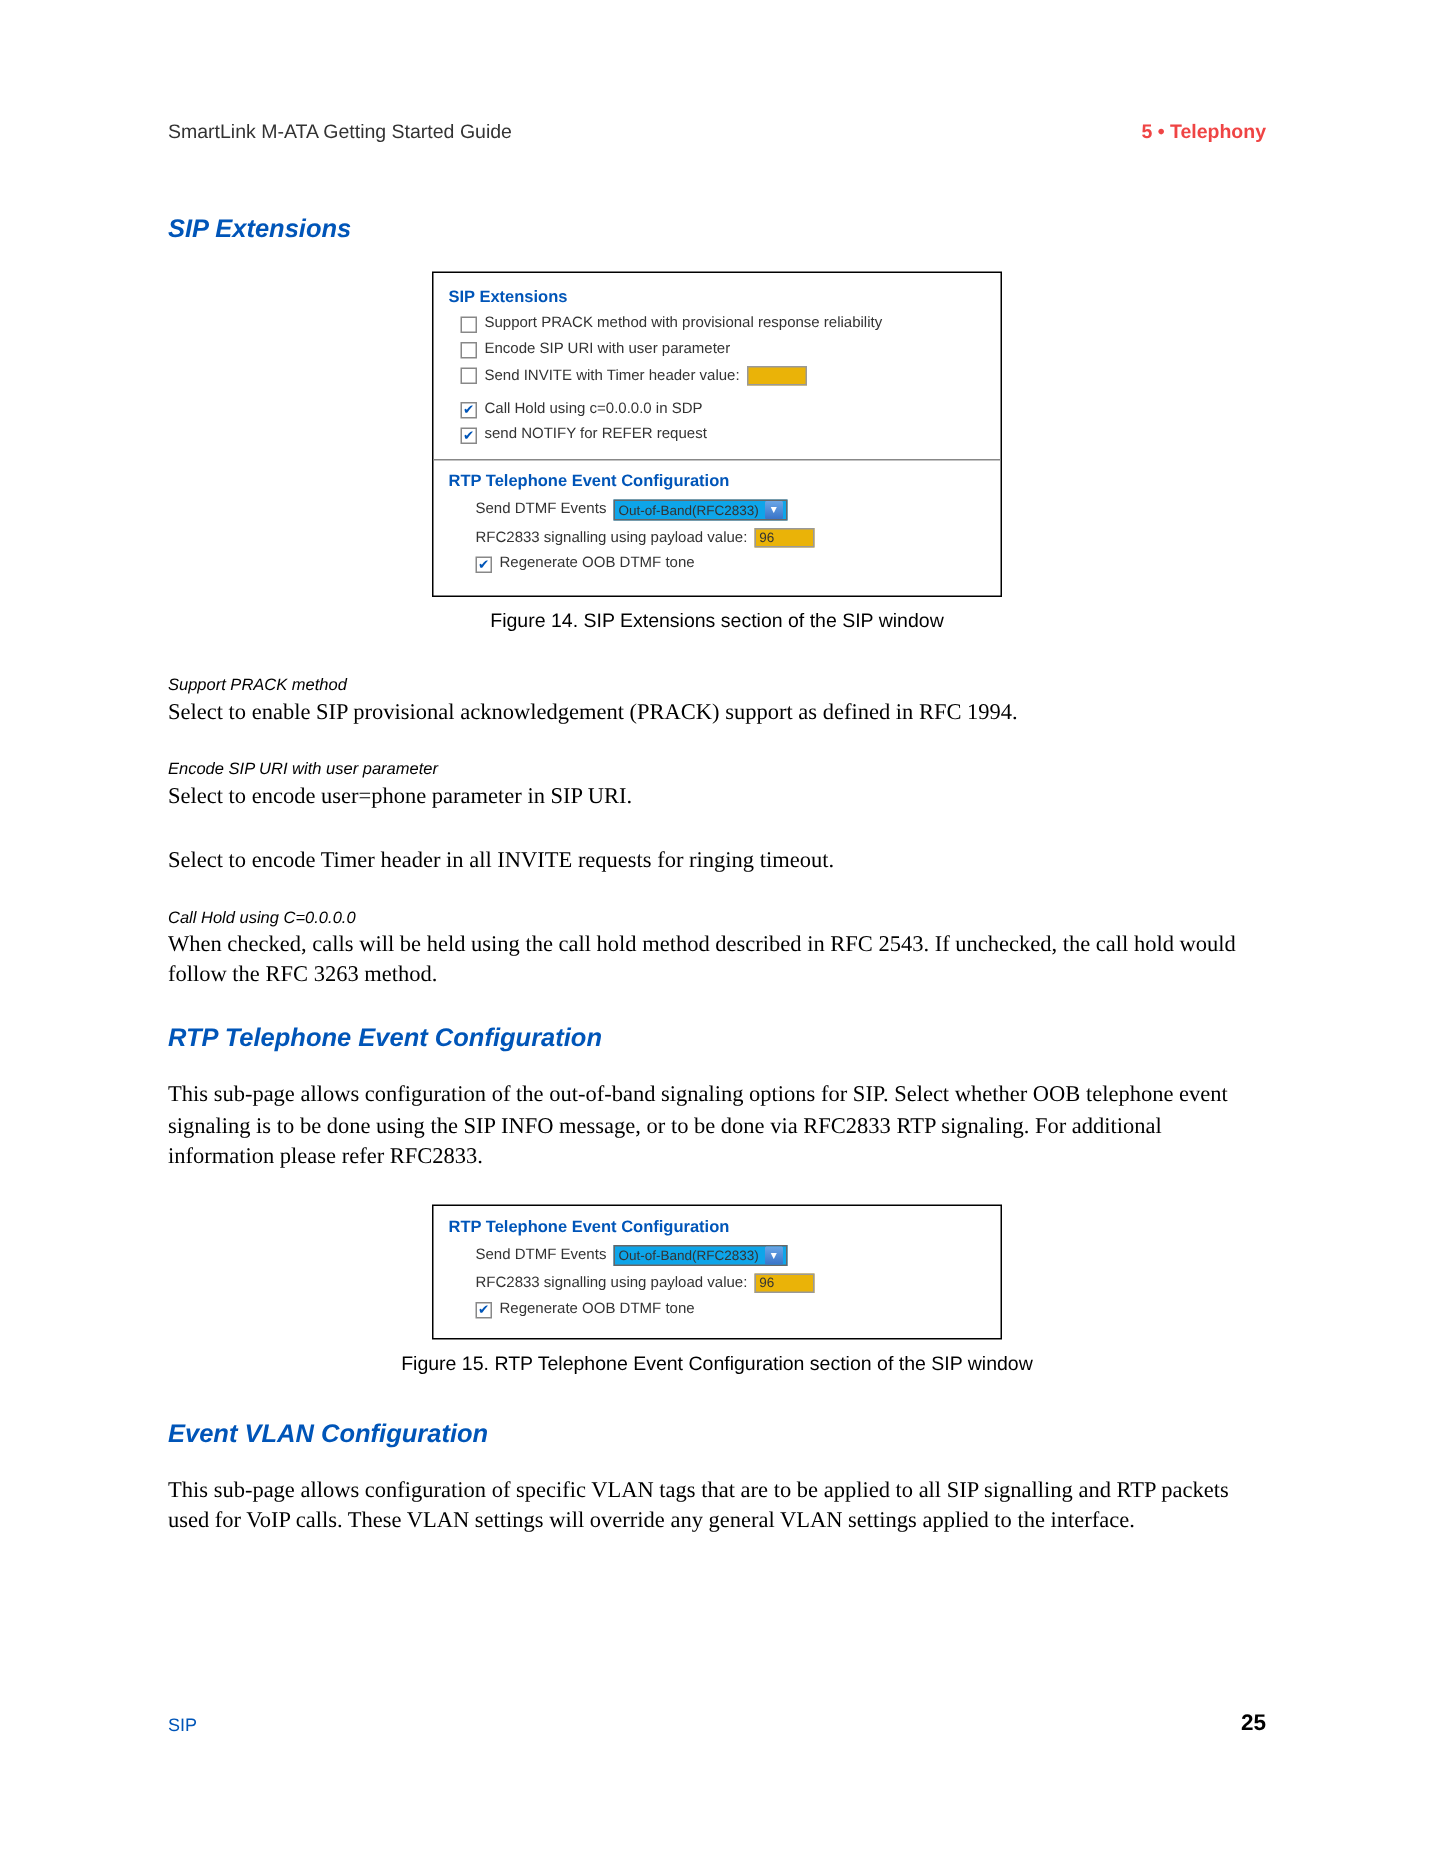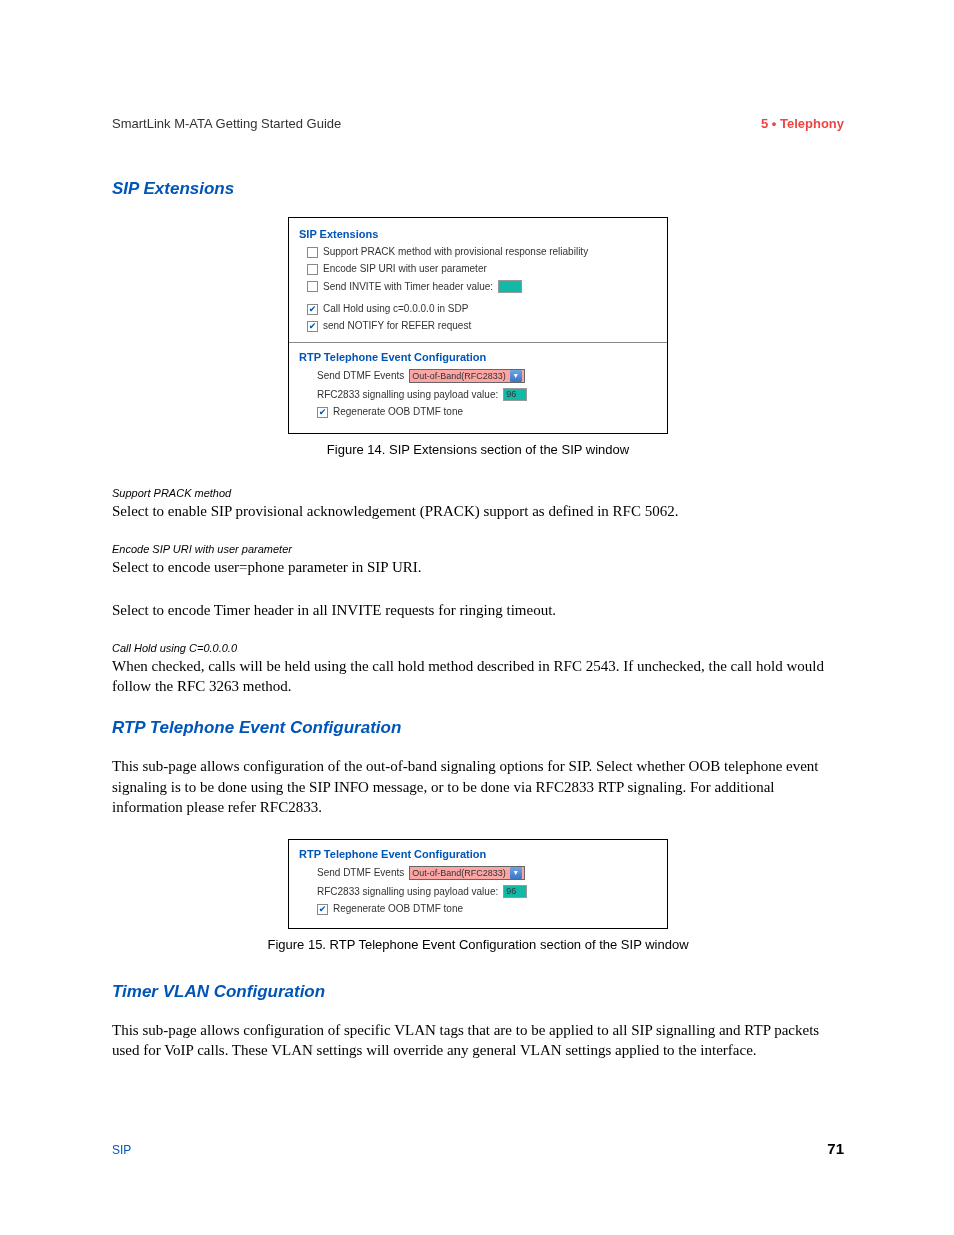--- a/index.html
+++ b/index.html
@@ -6,21 +6,21 @@
     margin: 0;
     padding: 0;
     background: #ffffff;
     font-family: Georgia, 'Times New Roman', serif;
     color: #000;
   }
   .page {
     width: 954px;
     height: 1235px;
     box-sizing: border-box;
-    padding: 116px 110px 60px 112px;
+    padding: 80px 110px 60px 112px;
     position: relative;
   }
   .header {
     display: flex;
     justify-content: space-between;
     align-items: baseline;
     font-family: Arial, Helvetica, sans-serif;
     font-size: 13px;
     margin-bottom: 48px;
   }
@@ -79,39 +79,39 @@
     justify-content: center;
     font-size: 9px;
     line-height: 1;
     color: #0055b8;
     background: #fff;
   }
   .chk.checked::before {
     content: "✔";
   }
   .mini-input {
-    width: 24px;
+    width: 40px;
     height: 13px;
     border: 1px solid #999;
     box-sizing: border-box;
     font-size: 9px;
     padding: 0 2px;
     display: inline-flex;
     align-items: center;
-    background: #14b8a6;
+    background: #eab308;
   }
   .mini-select {
     height: 14px;
     border: 1px solid #666;
     box-sizing: border-box;
     font-size: 9px;
     padding: 0 2px;
     display: inline-flex;
     align-items: center;
-    background: #fca5a5;
+    background: #0ea5e9;
     position: relative;
   }
   .mini-select .arrow {
     width: 12px;
     height: 12px;
     margin-left: 4px;
     background: linear-gradient(#6aa6e6, #3a74c8);
     display: inline-flex;
     align-items: center;
     justify-content: center;
@@ -214,21 +214,21 @@
     </div>
     <div class="fig-row" style="margin-left:18px;">
       <span class="chk checked"></span>
       <span>Regenerate OOB DTMF tone</span>
     </div>
   </div>
   <div class="figure-caption">Figure 14. SIP Extensions section of the SIP window</div>
 
   <div>
     <div class="subhead">Support PRACK method</div>
-    <p class="body-text">Select to enable SIP provisional acknowledgement (PRACK) support as defined in RFC 5062.</p>
+    <p class="body-text">Select to enable SIP provisional acknowledgement (PRACK) support as defined in RFC 1994.</p>
   </div>
   <div>
     <div class="subhead">Encode SIP URI with user parameter</div>
     <p class="body-text">Select to encode user=phone parameter in SIP URI.</p>
   </div>
   <div>
     <p class="body-text">Select to encode Timer header in all INVITE requests for ringing timeout.</p>
   </div>
   <div>
     <div class="subhead">Call Hold using C=0.0.0.0</div>
@@ -253,21 +253,21 @@
       <span>RFC2833 signalling using payload value:</span>
       <span class="mini-input">96</span>
     </div>
     <div class="fig-row" style="margin-left:18px;">
       <span class="chk checked"></span>
       <span>Regenerate OOB DTMF tone</span>
     </div>
   </div>
   <div class="figure-caption">Figure 15. RTP Telephone Event Configuration section of the SIP window</div>
 
-  <h2 class="h2-section" style="margin-top:4px;">Timer VLAN Configuration</h2>
+  <h2 class="h2-section" style="margin-top:4px;">Event VLAN Configuration</h2>
   <p class="body-text">This sub-page allows configuration of specific VLAN tags that are to be applied to all SIP signalling and RTP packets used for VoIP calls. These VLAN settings will override any general VLAN settings applied to the interface.</p>
 
   <div class="footer">
     <span class="footer-left">SIP</span>
-    <span class="footer-right">71</span>
+    <span class="footer-right">25</span>
   </div>
 
 </div>
 
 </body></html>

